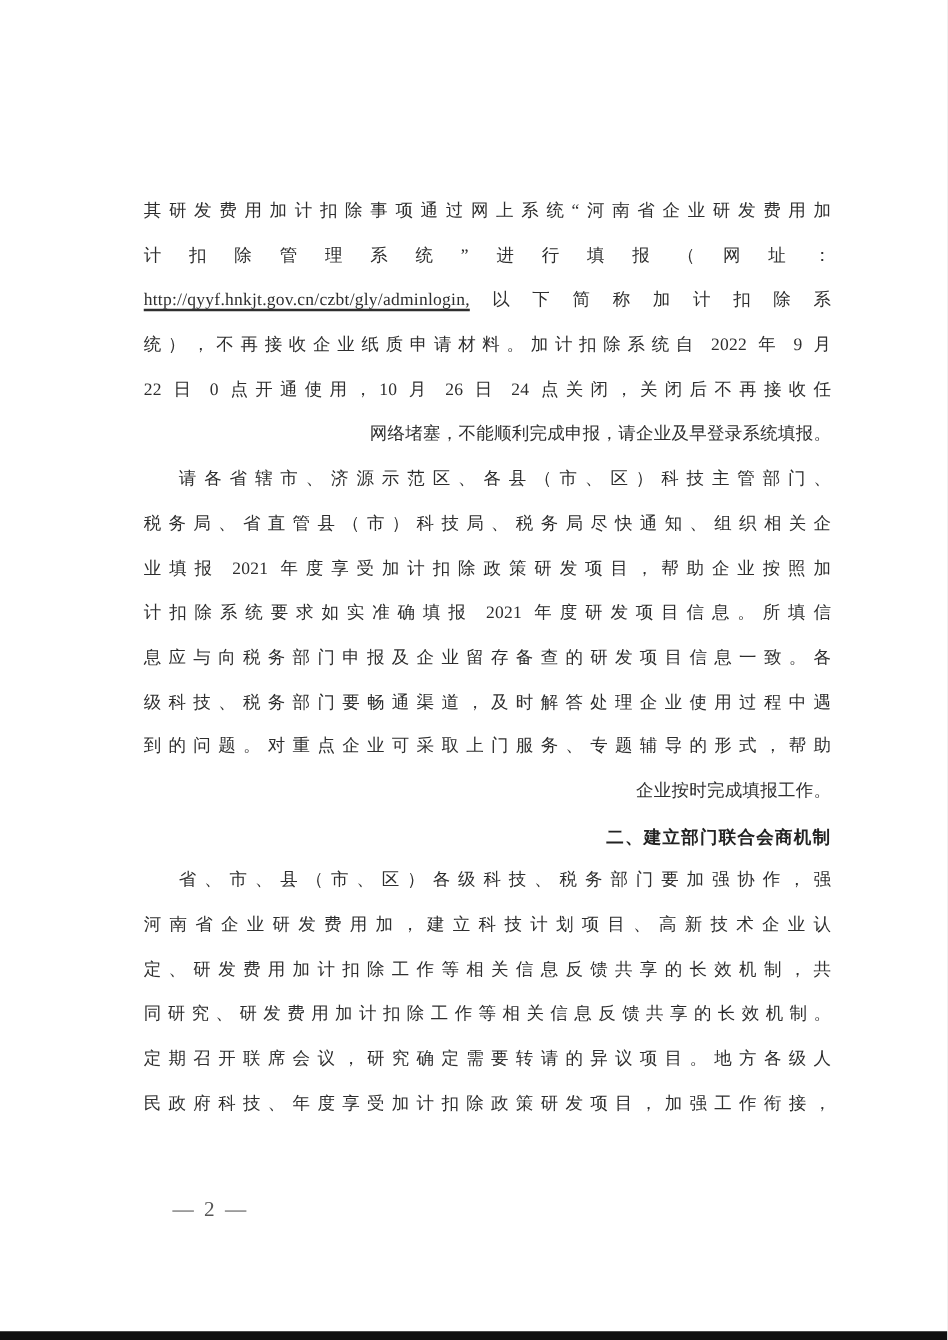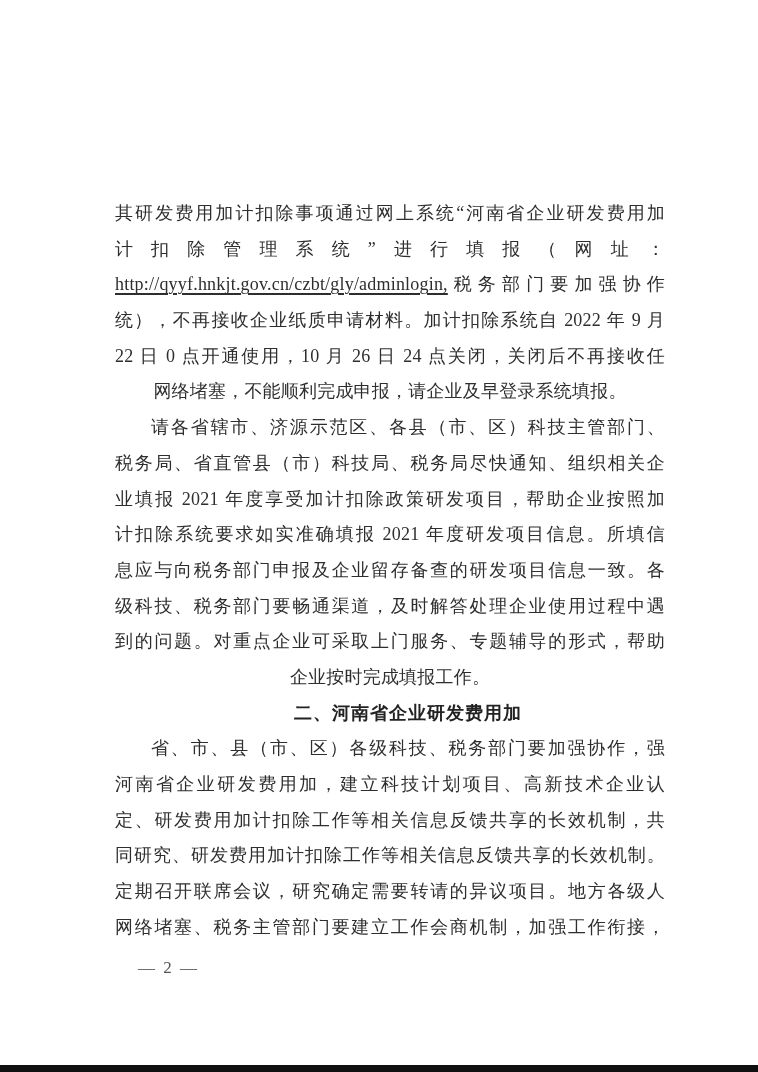--- a/index.html
+++ b/index.html
@@ -14,29 +14,28 @@
     background: #ffffff;
     overflow: hidden;
     font-family: "Liberation Serif", "DejaVu Serif", serif;
     color: #2e2e2e;
   }
   .doc-body {
     position: absolute;
     left: 115px;
     top: 152px;
     width: 550px;
-    font-size: 18px;
+    font-size: 14px;
     line-height: 35.7px;
-    margin-top: 44px;
   }
   .paragraph { margin: 0; padding: 0; }
   .line {
     height: 35.7px;
     white-space: normal;
-    text-align: center;
+    text-align: right;
     letter-spacing: 0.2px;
   }
   .line.j {
     text-align: justify;
     text-align-last: justify;
   }
   .line.indent {
     text-indent: 2em;
   }
   .heading .line {
@@ -70,42 +69,42 @@
   }
 </style>
 </head>
 <body>
 
 <div class="page">
   <div class="doc-body">
       <div class="paragraph">
         <div class="line j"><span>其研发费用加计扣除事项通过网上系统“河南省企业研发费用加</span></div>
         <div class="line j"><span>计扣除管理系统”进行填报（网址：</span></div>
-        <div class="line j"><span class="u">http://qyyf.hnkjt.gov.cn/czbt/gly/adminlogin,</span><span>税务部门要加强协作</span></div>
+        <div class="line j"><span class="u">http://qyyf.hnkjt.gov.cn/czbt/gly/adminlogin,</span><span>以下简称加计扣除系</span></div>
         <div class="line j"><span>统），不再接收企业纸质申请材料。加计扣除系统自 2022 年 9 月</span></div>
         <div class="line j"><span>22 日 0 点开通使用，10 月 26 日 24 点关闭，关闭后不再接收任</span></div>
         <div class="line"><span>网络堵塞，不能顺利完成申报，请企业及早登录系统填报。</span></div>
       </div>
       <div class="paragraph">
         <div class="line j indent"><span>请各省辖市、济源示范区、各县（市、区）科技主管部门、</span></div>
         <div class="line j"><span>税务局、省直管县（市）科技局、税务局尽快通知、组织相关企</span></div>
         <div class="line j"><span>业填报 2021 年度享受加计扣除政策研发项目，帮助企业按照加</span></div>
         <div class="line j"><span>计扣除系统要求如实准确填报 2021 年度研发项目信息。所填信</span></div>
         <div class="line j"><span>息应与向税务部门申报及企业留存备查的研发项目信息一致。各</span></div>
         <div class="line j"><span>级科技、税务部门要畅通渠道，及时解答处理企业使用过程中遇</span></div>
         <div class="line j"><span>到的问题。对重点企业可采取上门服务、专题辅导的形式，帮助</span></div>
         <div class="line"><span>企业按时完成填报工作。</span></div>
       </div>
       <div class="paragraph heading">
-        <div class="line indent"><span class="b">二、河南省企业研发费用加</span></div>
+        <div class="line indent"><span class="b">二、建立部门联合会商机制</span></div>
       </div>
       <div class="paragraph">
         <div class="line j indent"><span>省、市、县（市、区）各级科技、税务部门要加强协作，强</span></div>
         <div class="line j"><span>河南省企业研发费用加，建立科技计划项目、高新技术企业认</span></div>
         <div class="line j"><span>定、研发费用加计扣除工作等相关信息反馈共享的长效机制，共</span></div>
         <div class="line j"><span>同研究、研发费用加计扣除工作等相关信息反馈共享的长效机制。</span></div>
         <div class="line j"><span>定期召开联席会议，研究确定需要转请的异议项目。地方各级人</span></div>
-        <div class="line j"><span>网络堵塞、税务主管部门要建立工作会商机制，加强工作衔接，</span></div>
+        <div class="line j"><span>民政府科技、年度享受加计扣除政策研发项目，加强工作衔接，</span></div>
       </div>
     </div>
   <div class="page-footer">— 2 —</div>
   <div class="bottom-edge"></div>
 </div>
 
 </body></html>

